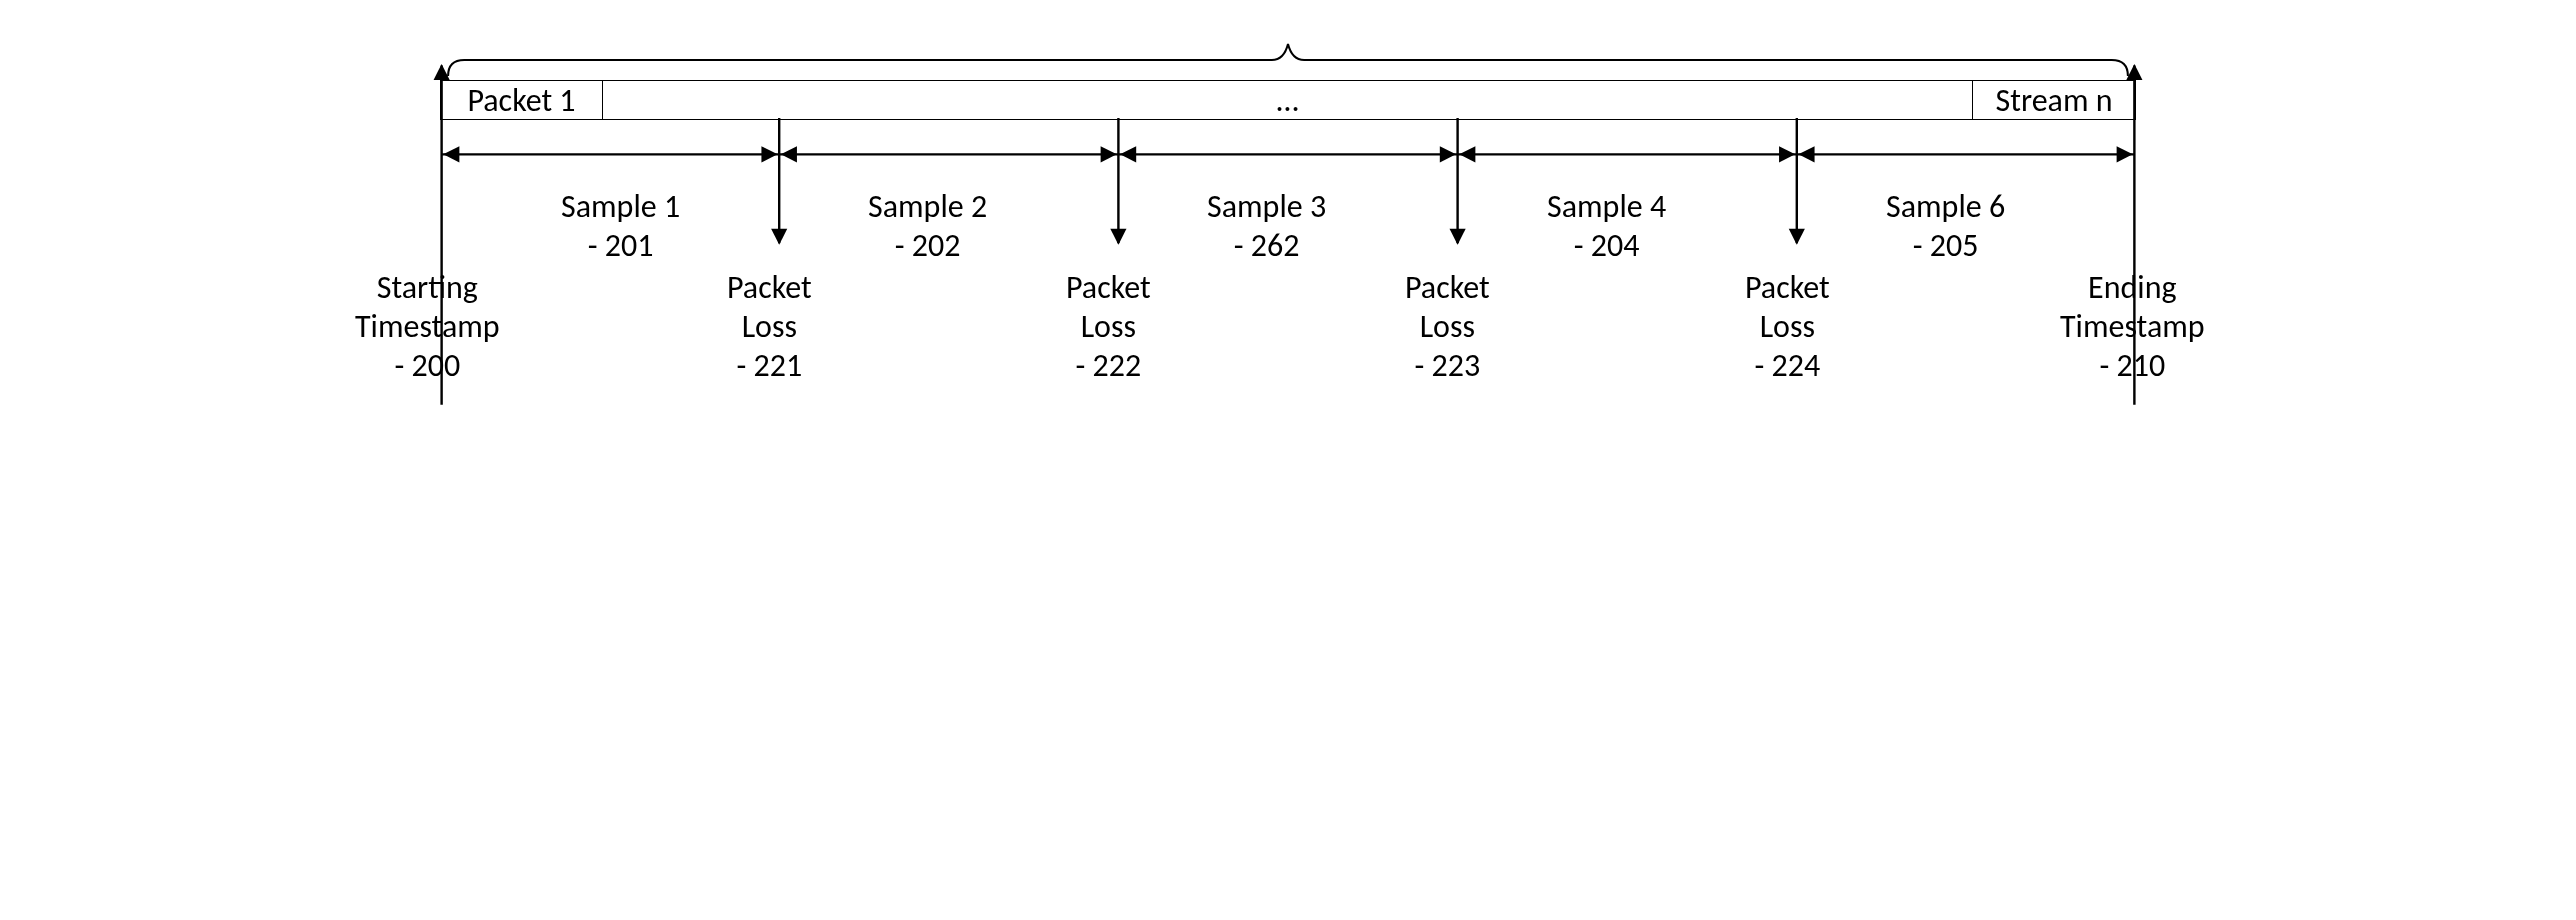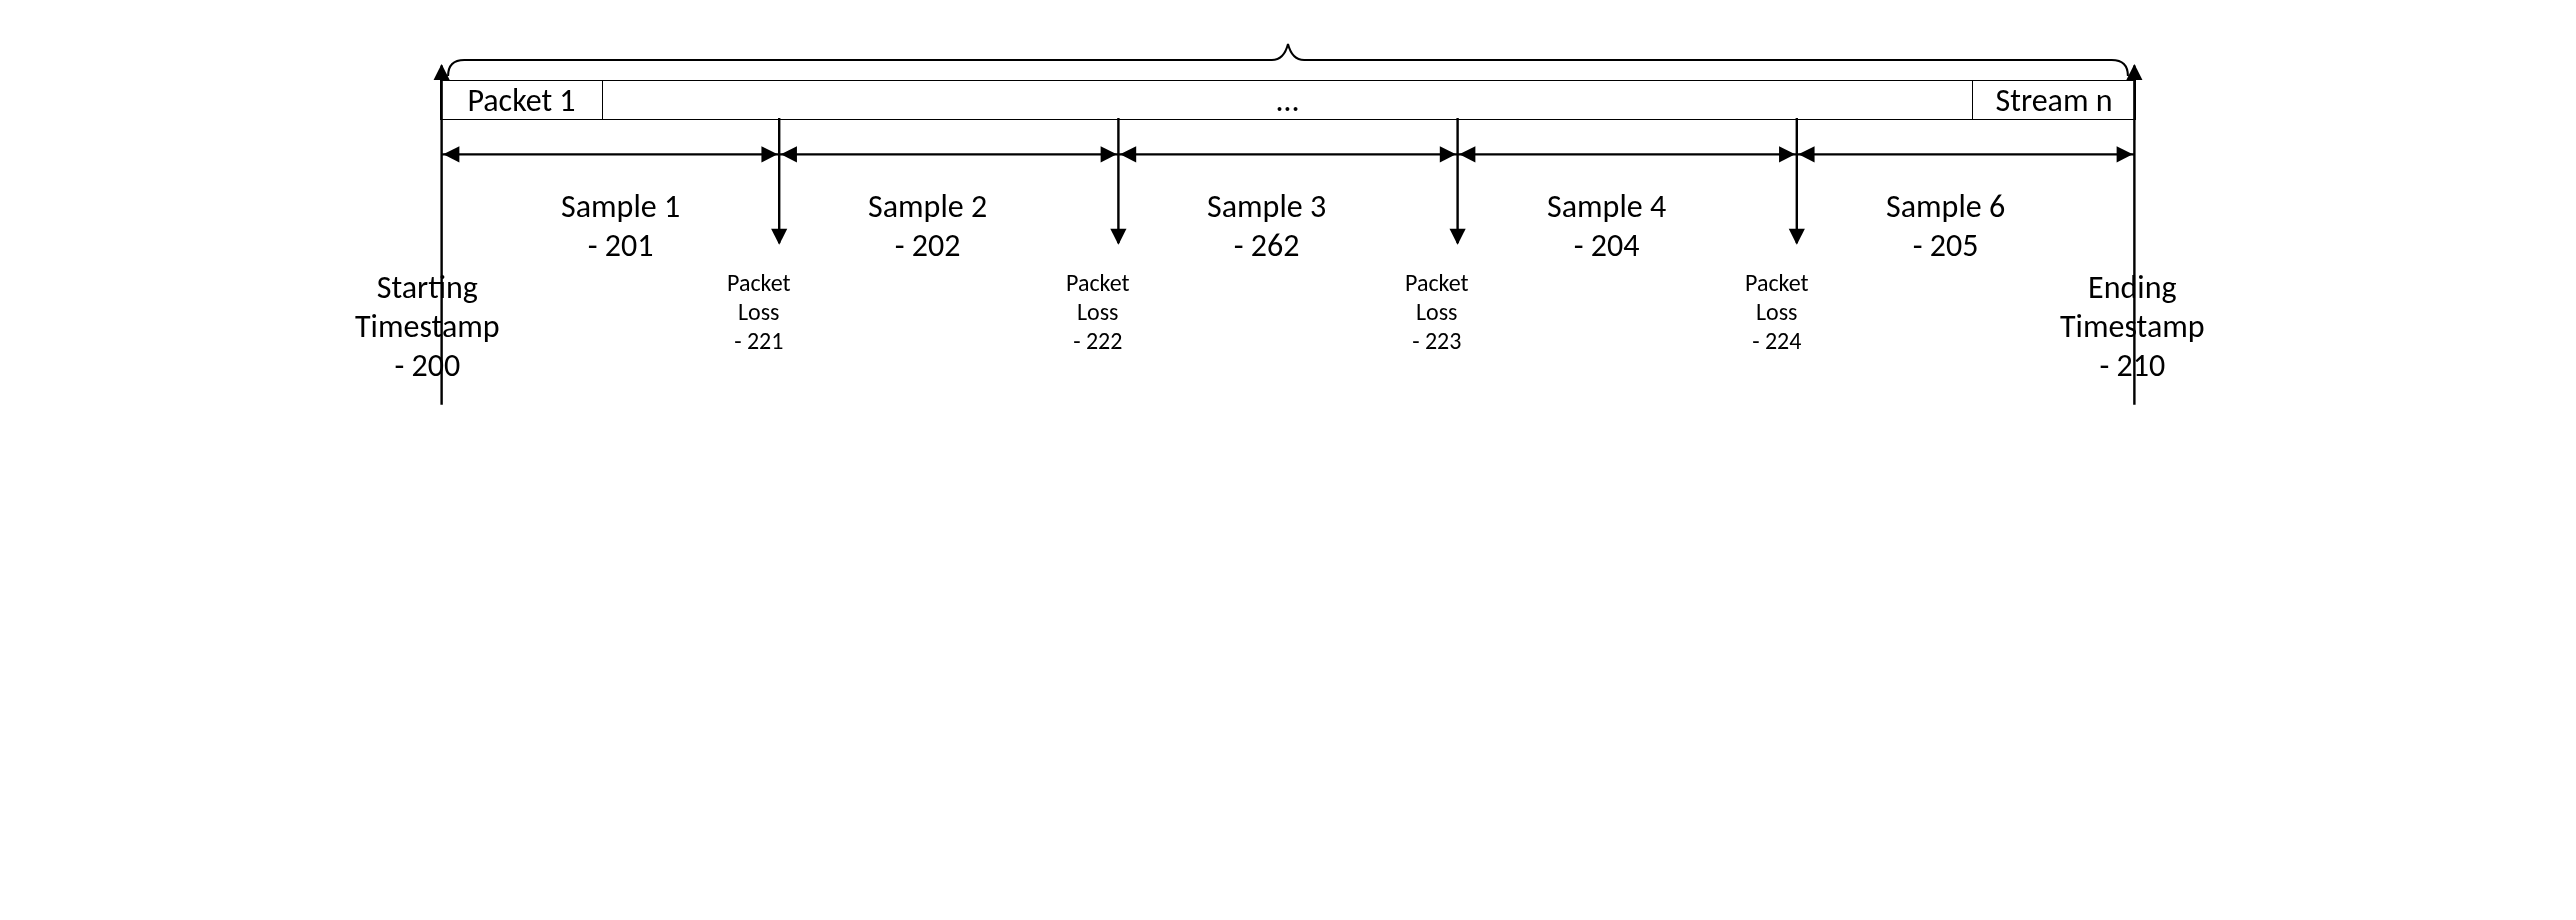--- a/index.html
+++ b/index.html
@@ -81,21 +81,21 @@
       height: 162px;
     }
     .ts-label {
       position: absolute;
       text-align: center;
       font-size: 32px;
     }
     .loss-label {
       position: absolute;
       text-align: center;
-      font-size: 24px;
+      font-size: 32px;
     }
   </style>
 </head>
 <body>
 
 <div class="container">
 
   <div class="brace-container">
     <svg class="brace-svg" viewBox="0 0 2100 60" preserveAspectRatio="none">
       <path d="M 10 55 Q 10 35 30 35 L 1030 35 Q 1045 35 1050 15 Q 1055 35 1070 35 L 2070 35 Q 2090 35 2090 55" stroke="black" stroke-width="2.5" fill="none"></path>

